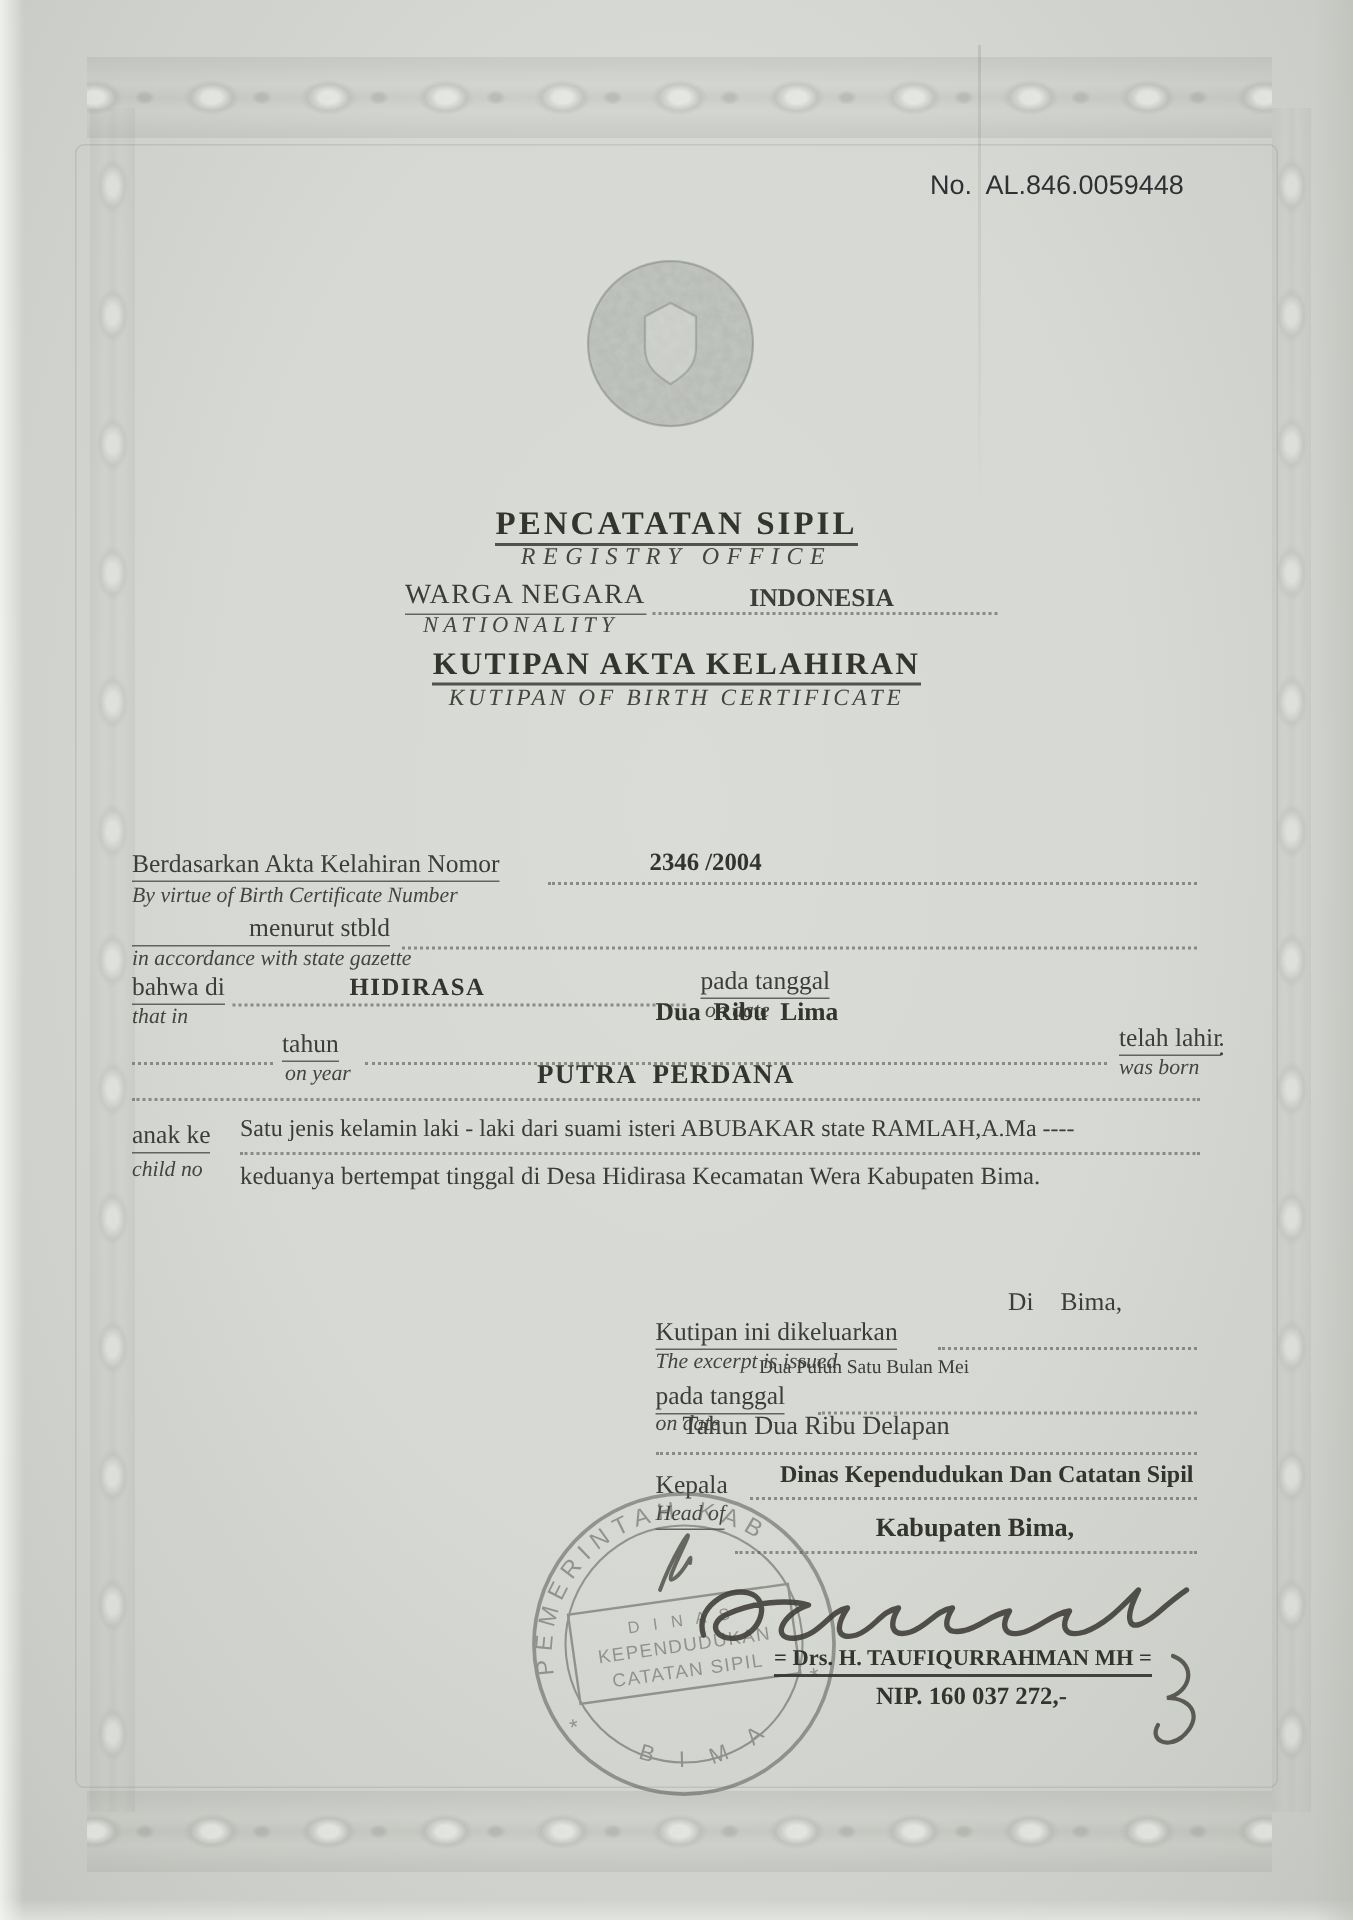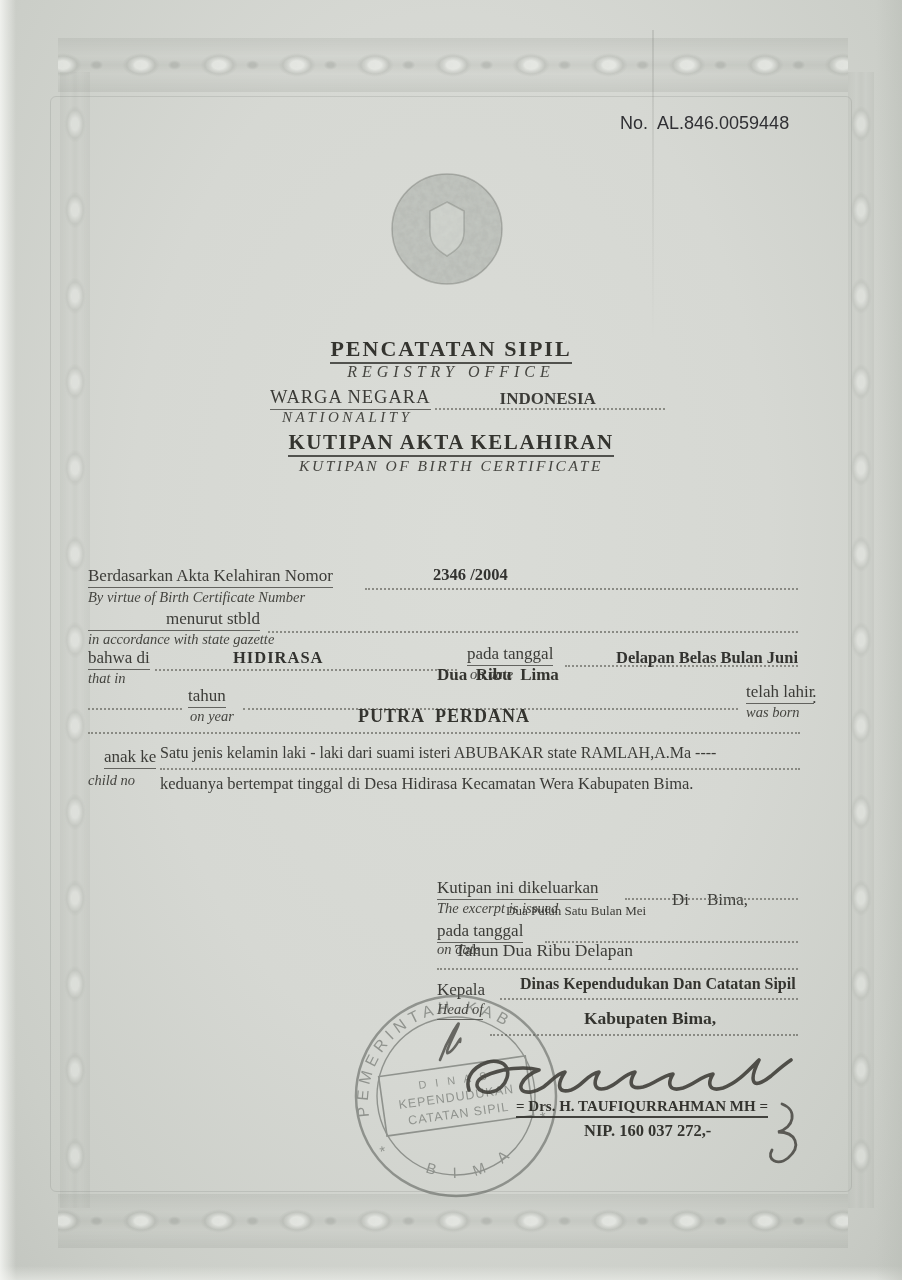--- a/index.html
+++ b/index.html
@@ -119,43 +119,40 @@
   <div class="abs en" style="left:88px;top:631px;">in accordance with state gazette</div>
 
   <div class="abs lbl ul" style="left:88px;top:648px;">bahwa di</div>
   <div class="leader dots" style="left:155px;top:648px;width:302px;height:21px;">
     <span class="val" style="left:78px;bottom:1px;letter-spacing:1px;">HIDIRASA</span>
   </div>
   <div class="abs en" style="left:88px;top:670px;">that in</div>
 
   <div class="abs lbl ul" style="left:467px;top:644px;">pada tanggal</div>
   <div class="abs en" style="left:470px;top:666px;">on date</div>
-  <div class="leader dots" style="left:565px;top:644px;width:233px;height:21px;">
-    <span class="val" style="right:0;bottom:-3px;">Delapan Belas Bulan Juni</span>
-  </div>
   <div class="abs b" style="left:437px;top:665px;font-size:17px;white-space:pre;">Dua  Ribu  Lima</div>
 
   <div class="leader dots" style="left:88px;top:688px;width:94px;height:20px;"></div>
   <div class="abs lbl ul" style="left:188px;top:686px;">tahun</div>
   <div class="abs en" style="left:190px;top:708px;">on year</div>
   <div class="leader dots" style="left:243px;top:688px;width:495px;height:20px;"></div>
   <div class="abs lbl ul" style="left:746px;top:682px;">telah lahir</div>
   <div class="abs en" style="left:746px;top:704px;">was born</div>
   <div class="abs lbl" style="left:812px;top:688px;">:</div>
 
   <div class="abs ctr b" style="left:88px;top:706px;width:712px;font-size:18px;letter-spacing:1px;white-space:pre;">PUTRA  PERDANA</div>
   <div class="leader dots" style="left:88px;top:712px;width:712px;height:20px;"></div>
 
-  <div class="abs lbl ul" style="left:88px;top:747px;margin-left:16px;">anak ke</div>
+  <div class="abs lbl ul" style="left:88px;top:747px;">anak ke</div>
   <div class="abs en" style="left:88px;top:772px;">child no</div>
   <div class="abs" style="left:160px;top:744px;width:645px;font-size:16px;white-space:nowrap;">Satu jenis kelamin laki - laki dari suami isteri ABUBAKAR state RAMLAH,A.Ma ----</div>
   <div class="leader dots" style="left:160px;top:748px;width:640px;height:20px;"></div>
   <div class="abs" style="left:160px;top:774px;width:645px;font-size:16.5px;white-space:nowrap;">keduanya bertempat tinggal di Desa Hidirasa Kecamatan Wera Kabupaten Bima.</div>
 
-  <div class="abs lbl" style="left:672px;top:858px;margin-top:32px;">
+  <div class="abs lbl" style="left:672px;top:858px;">
     <span>Di</span><span style="margin-left:18px;">Bima,</span>
   </div>
   <div class="abs lbl ul" style="left:437px;top:878px;">Kutipan ini dikeluarkan</div>
   <div class="leader dots" style="left:625px;top:878px;width:173px;height:20px;"></div>
   <div class="abs en" style="left:437px;top:900px;">The excerpt is issued</div>
   <div class="abs" style="left:506px;top:903px;font-size:13px;white-space:nowrap;">Dua Puluh Satu Bulan Mei</div>
   <div class="abs lbl ul" style="left:437px;top:921px;">pada tanggal</div>
   <div class="leader dots" style="left:545px;top:921px;width:253px;height:20px;"></div>
   <div class="abs en" style="left:437px;top:941px;">on date</div>
   <div class="abs" style="left:455px;top:940px;font-size:17.5px;white-space:nowrap;">Tahun Dua Ribu Delapan</div>

